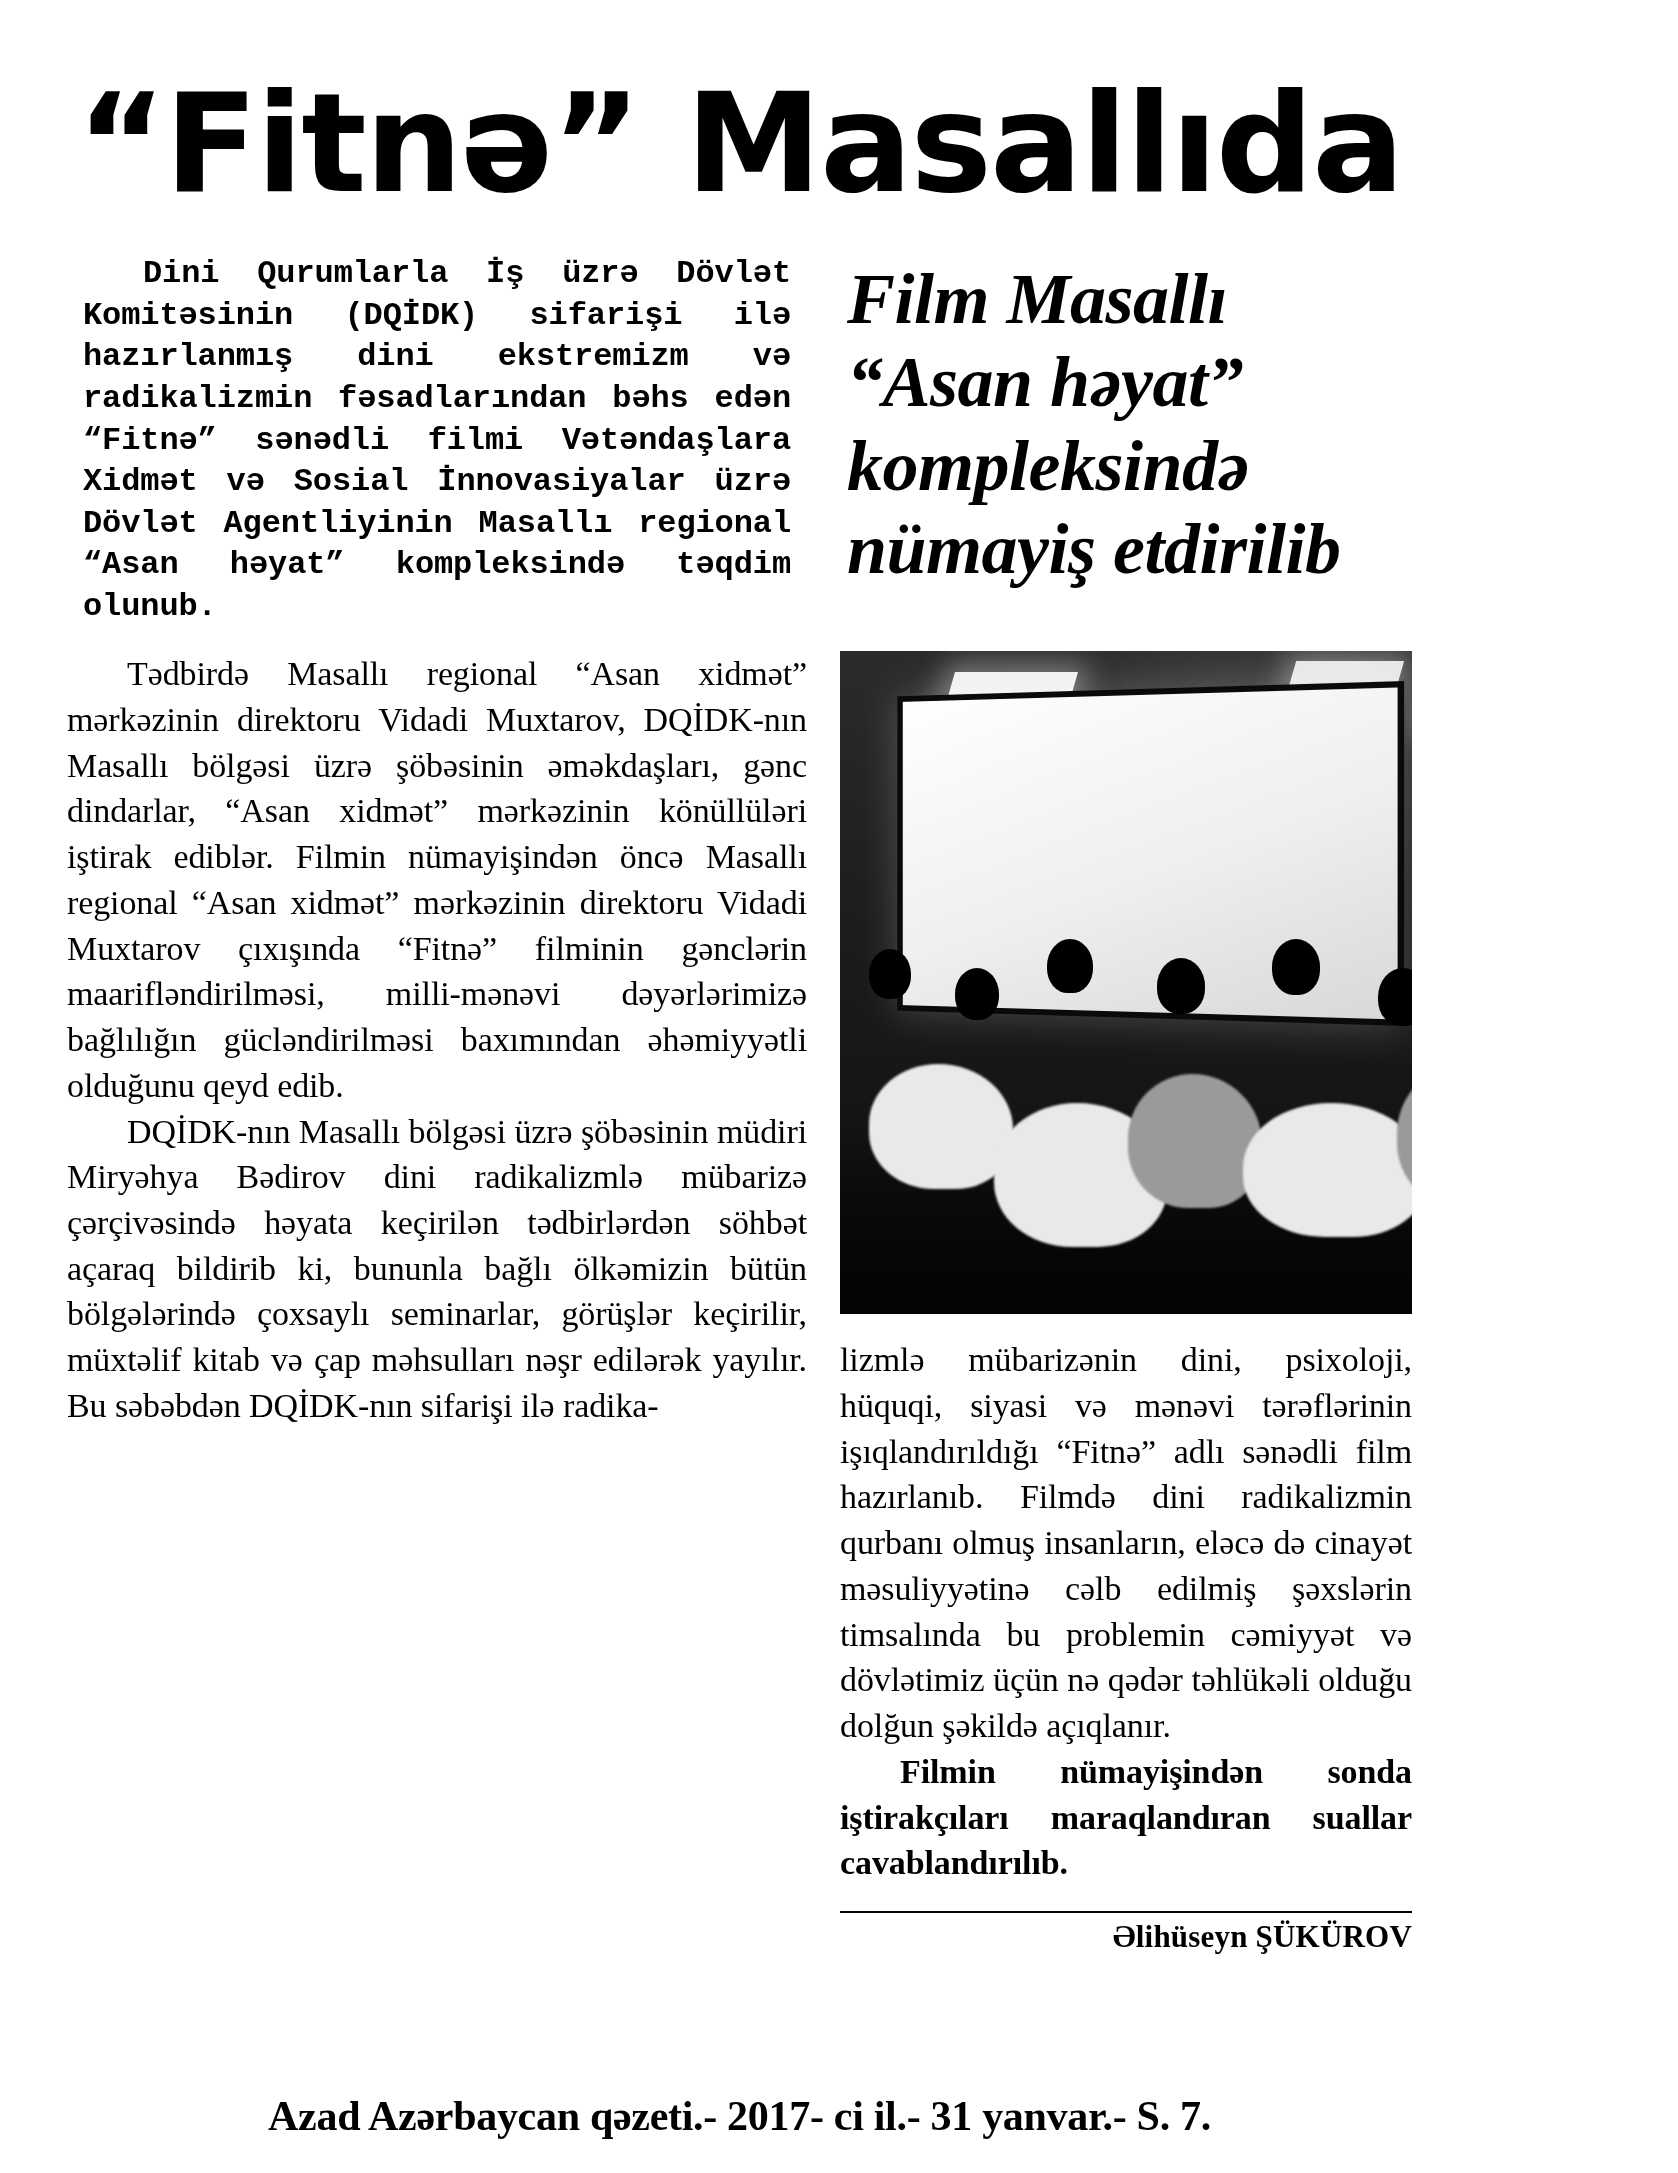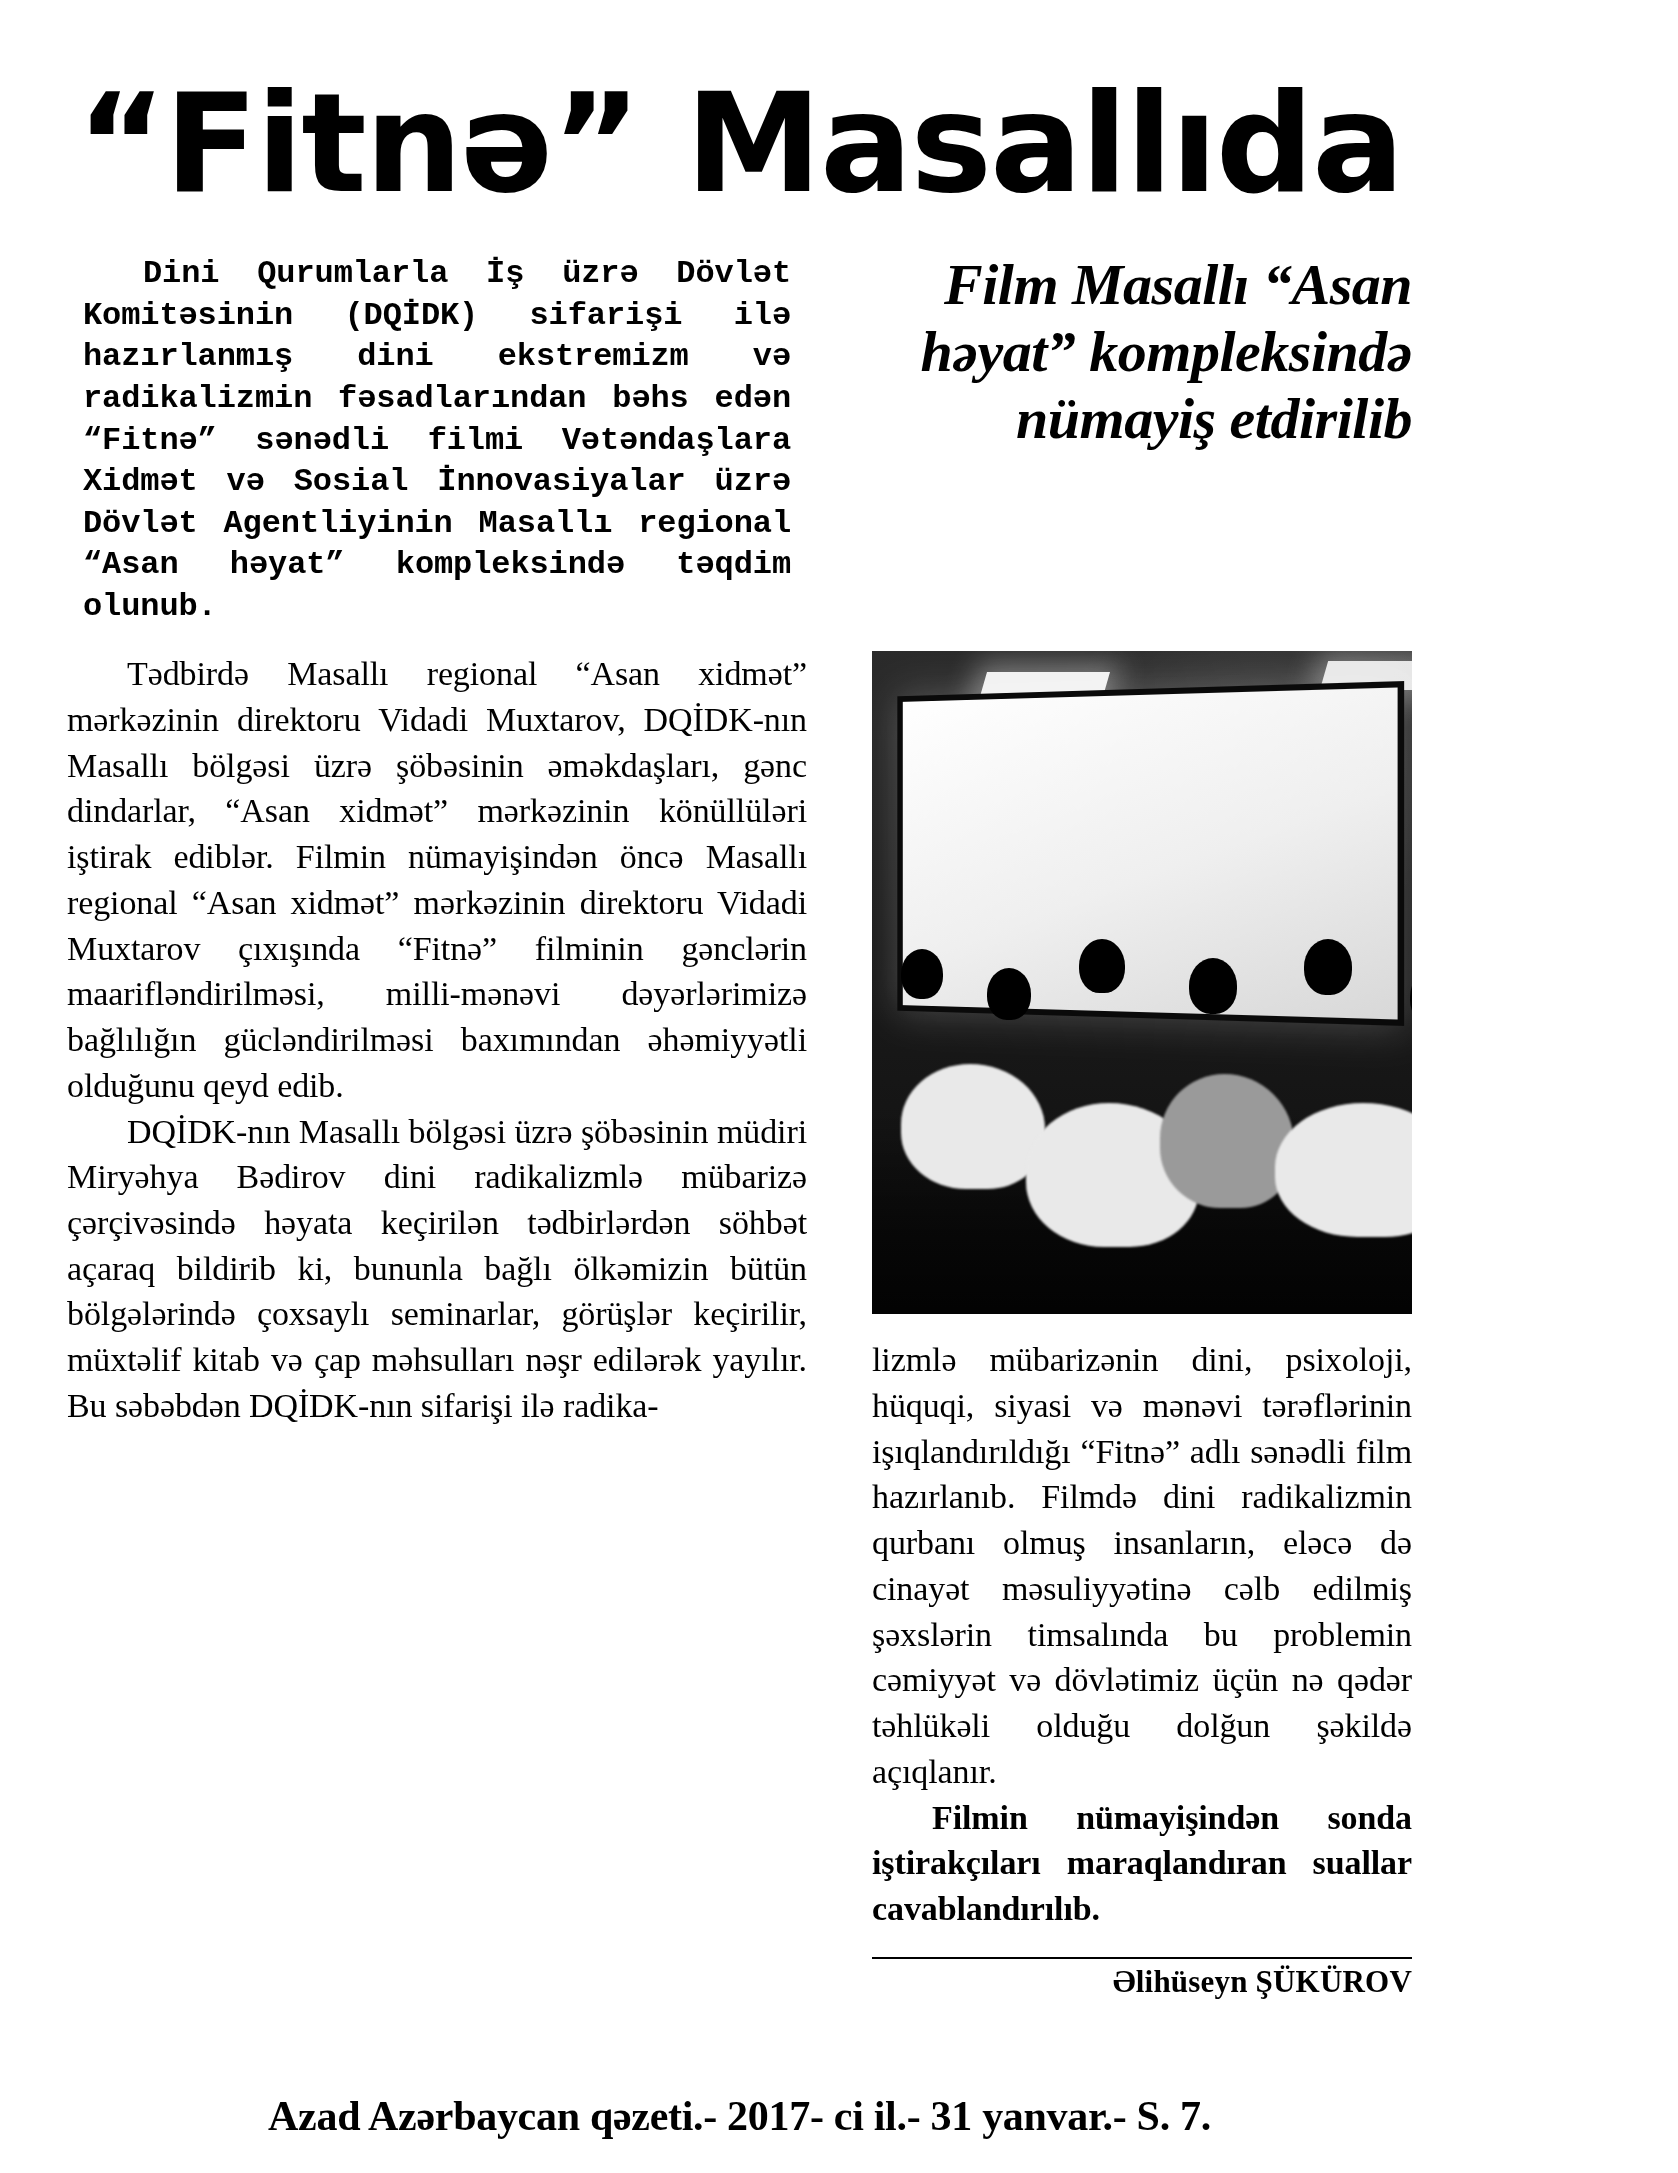--- a/index.html
+++ b/index.html
@@ -59,42 +59,41 @@
     text-indent: 60px;
     margin: 16px;
     letter-spacing: -0.1px;
     font-family: Liberation Mono, monospace;
   }
 
   .deck {
     font-family: "Liberation Serif", serif;
     font-style: italic;
     font-weight: bold;
-    font-size: 58px;
+    font-size: 72px;
     line-height: 1.16;
-    text-align: right;
-    margin: 0;
+    text-align: left;
+    margin: 7px;
     letter-spacing: -0.5px;
   }
 
   
   .body-area {
     display: flex;
     gap: 33px;
     margin-top: 7.7px;
     position: relative;
   }
   .col-left {
     width: 740px;
     flex: 0 0 740px;
   }
   .col-right {
     flex: 1 1 auto;
     position: relative;
-    margin-left: 32px;
   }
 
   p.body-p {
     font-size: 34px;
     line-height: 1.345;
     text-align: justify;
     text-indent: 60px;
     margin: 0;
     letter-spacing: -0.1px;
   }

